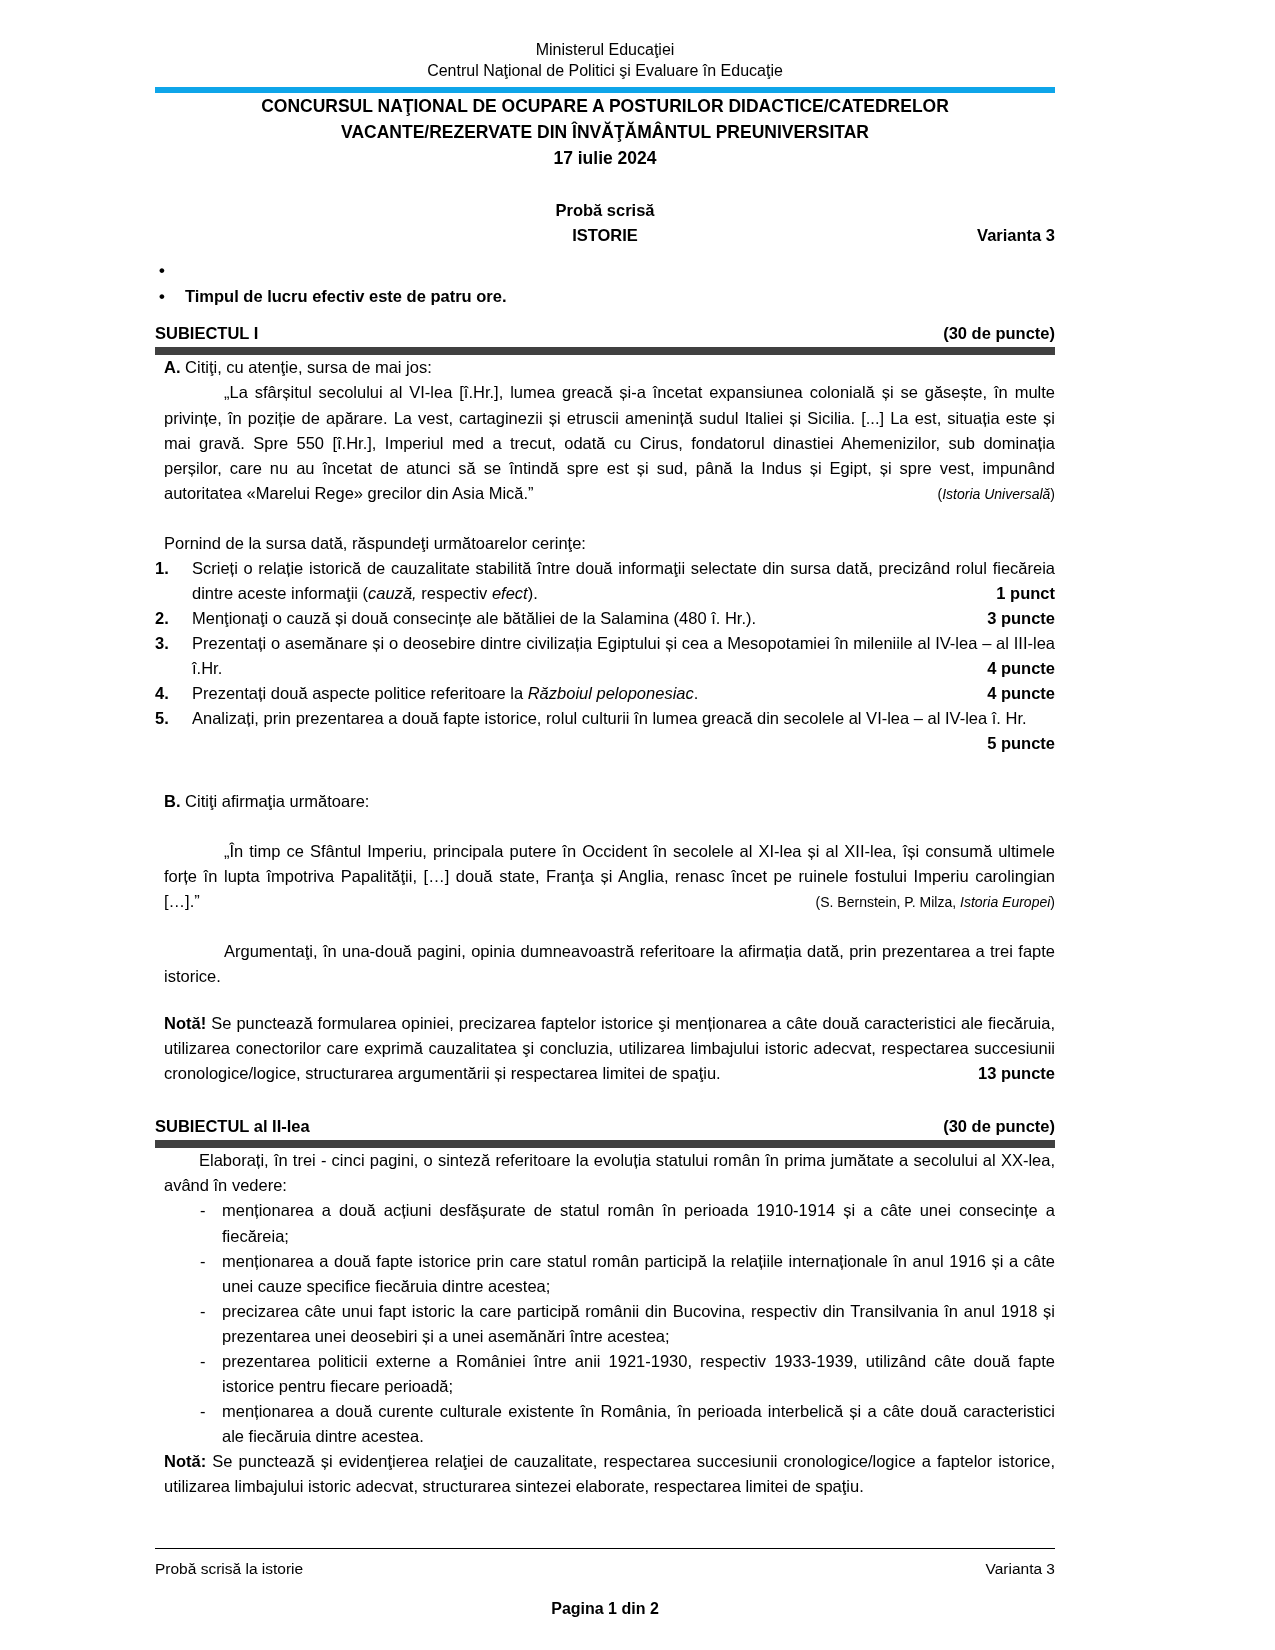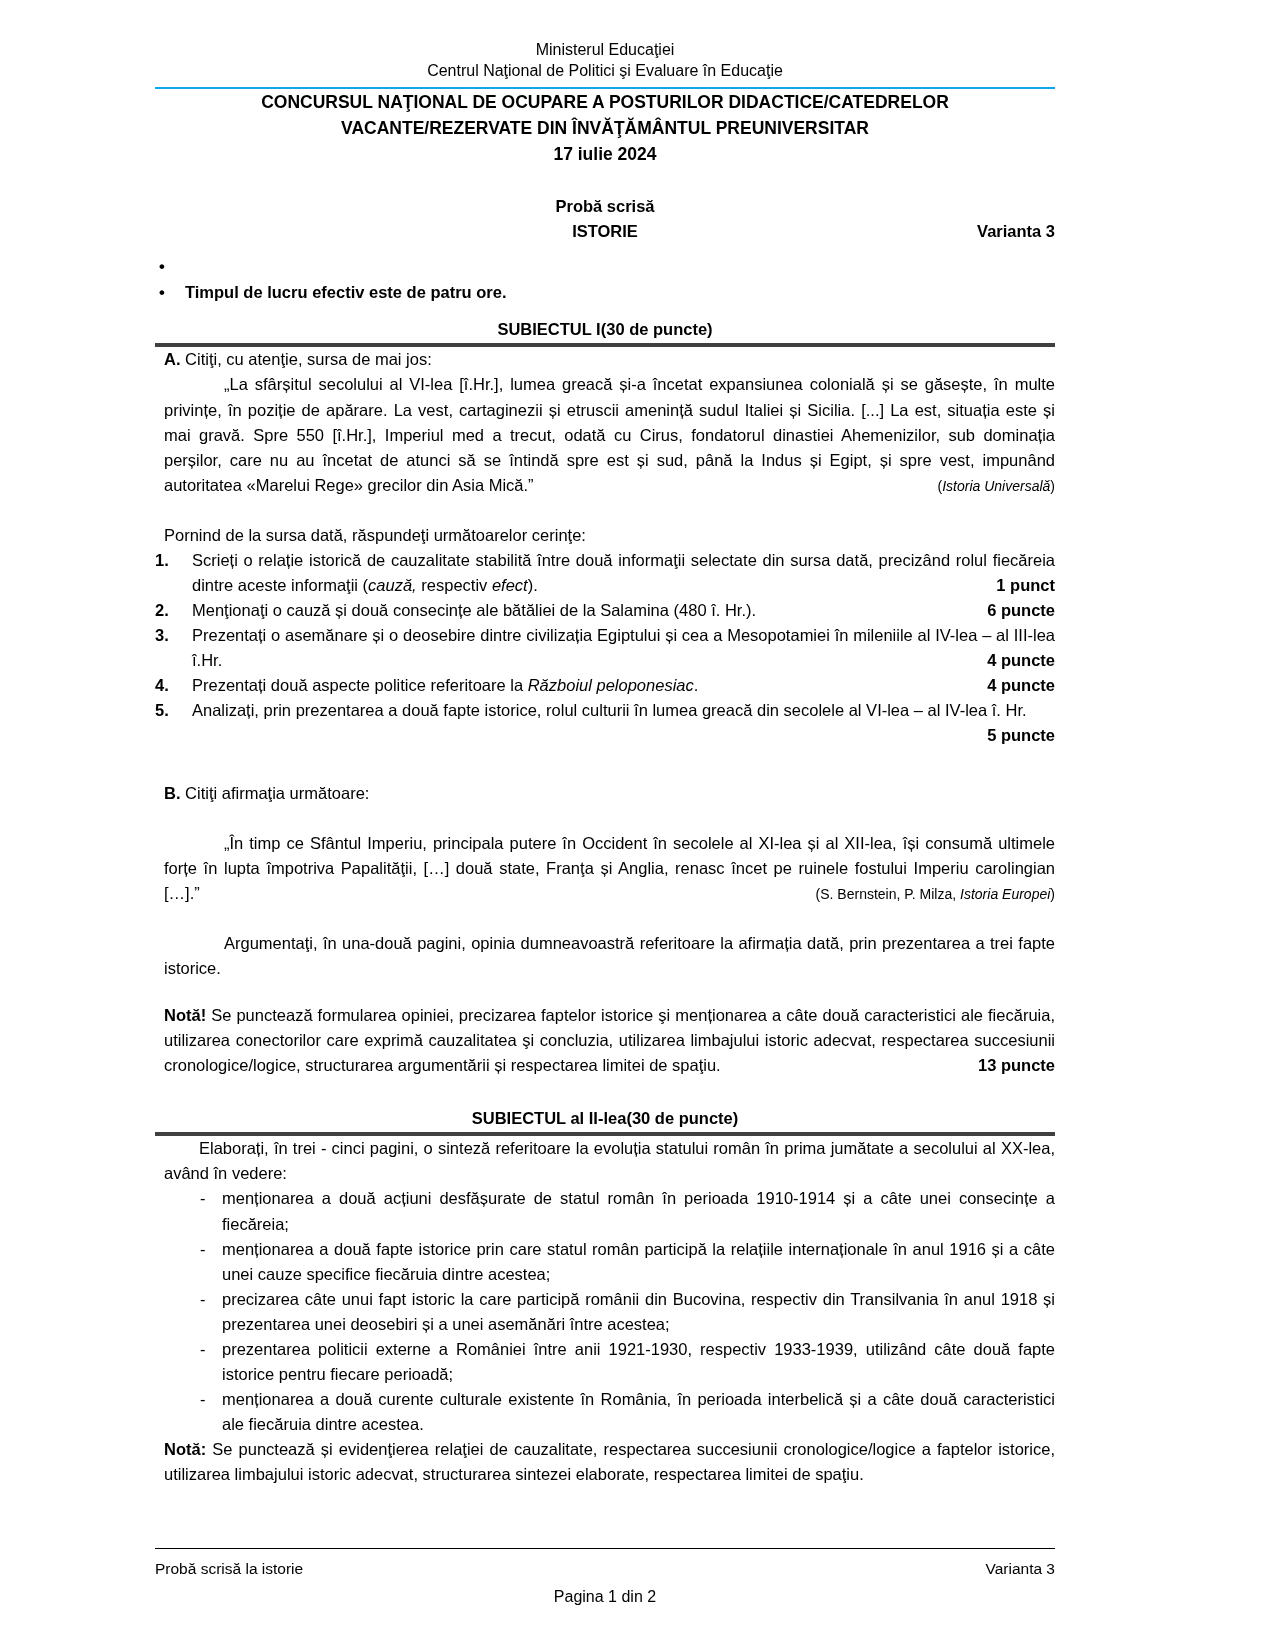--- a/index.html
+++ b/index.html
@@ -8,53 +8,53 @@
     width:1275px; height:1650px;
     font-family:"Liberation Sans", sans-serif;
     font-size:16.5px; line-height:1.52; color:#000;
     position:relative;
   }
   .content { position:absolute; left:155px; top:40px; width:900px; }
   .b { font-weight:bold; }
   .i { font-style:italic; }
   .center { text-align:center; }
 
-  .hdr { text-align:center; font-size:16px; line-height:1.3; padding-bottom:5px; border-bottom:2px solid #0ea5e9; }
+  .hdr { text-align:center; font-size:16px; line-height:1.3; padding-bottom:5px; border-bottom:6px solid #0ea5e9; }
 
   .title { font-weight:bold; text-align:center; font-size:17.5px; line-height:1.5; margin-top:0; }
   .proba { margin-top:27px; }
   .subject-line { position:relative; text-align:center; font-weight:bold; }
   .subject-line .variant { position:absolute; right:0; top:0; }
 
   .bullets { margin-top:8px; }
   .bullet { display:flex; font-weight:bold; line-height:1.6; }
   .bullet .marker { width:30px; flex:none; padding-left:4px; }
 
-  .sec-head { display:flex; justify-content:center; font-weight:bold; border-bottom:4px solid #404040; margin-top:12px; padding-bottom:1px; }
+  .sec-head { display:flex; justify-content:space-between; font-weight:bold; border-bottom:8px solid #404040; margin-top:12px; padding-bottom:1px; }
 
   p.para { text-align:justify;margin-left:9px; }
   .indent60 { text-indent:60px; }
   .indent35 { text-indent:35px; }
   .attr { float:right; font-size:14px; padding-top:3px; }
   .gap  { margin-top:25px; }
   .gap-sm { margin-top:12px; }
 
   .nitem { display:flex; }
   .nitem .num { width:37px; flex:none; font-weight:bold; }
   .nitem .nbody { flex:1; text-align:justify; }
   .pts { float:right; font-weight:bold; }
 
   .ditem { display:flex; margin-left:45px; }
   .ditem .dash { width:22px; flex:none; }
   .ditem .dbody { flex:1; text-align:justify; }
 
   .footer { position:absolute; left:155px; top:1548px; width:900px;
             border-top:1px solid #000; padding-top:8px; font-size:15.5px; }
   .footer-row { display:flex; justify-content:space-between; }
-  .footer-page { text-align:center; margin-top:4px; font-size:16px; }
+  .footer-page { text-align:center; margin-top:16px; font-size:16px;font-weight:bold; }
 </style>
 </head>
 <body>
 
 <div class="content">
 
   <div class="hdr">
     <div>Ministerul Educaţiei</div>
     <div>Centrul Naţional de Politici şi Evaluare în Educaţie</div>
   </div>
@@ -93,21 +93,21 @@
 
   <p class="para gap">Pornind de la sursa dată, răspundeţi următoarelor cerinţe:</p>
 
   <div>
     <div class="nitem">
       <span class="num">1.</span>
       <div class="nbody"><span><span>Scrieți o relație istorică de cauzalitate stabilită între două informaţii selectate din sursa dată, precizând rolul fiecăreia dintre aceste informaţii (</span><span class="i">cauză,</span><span> respectiv </span><span class="i">efect</span><span>).</span></span><span class="pts">1 punct</span></div>
     </div>
     <div class="nitem">
       <span class="num">2.</span>
-      <div class="nbody"><span><span>Menţionaţi o cauză și două consecințe ale bătăliei de la Salamina (480 î. Hr.).</span></span><span class="pts">6 puncte</span></div>
+      <div class="nbody"><span><span>Menţionaţi o cauză și două consecințe ale bătăliei de la Salamina (480 î. Hr.).</span></span><span class="pts">3 puncte</span></div>
     </div>
     <div class="nitem">
       <span class="num">3.</span>
       <div class="nbody"><span><span>Prezentați o asemănare și o deosebire dintre civilizația Egiptului și cea a Mesopotamiei în mileniile al IV-lea – al III-lea î.Hr.</span></span><span class="pts">4 puncte</span></div>
     </div>
     <div class="nitem">
       <span class="num">4.</span>
       <div class="nbody"><span><span>Prezentați două aspecte politice referitoare la </span><span class="i">Războiul peloponesiac</span><span>.</span></span><span class="pts">4 puncte</span></div>
     </div>
     <div class="nitem">

